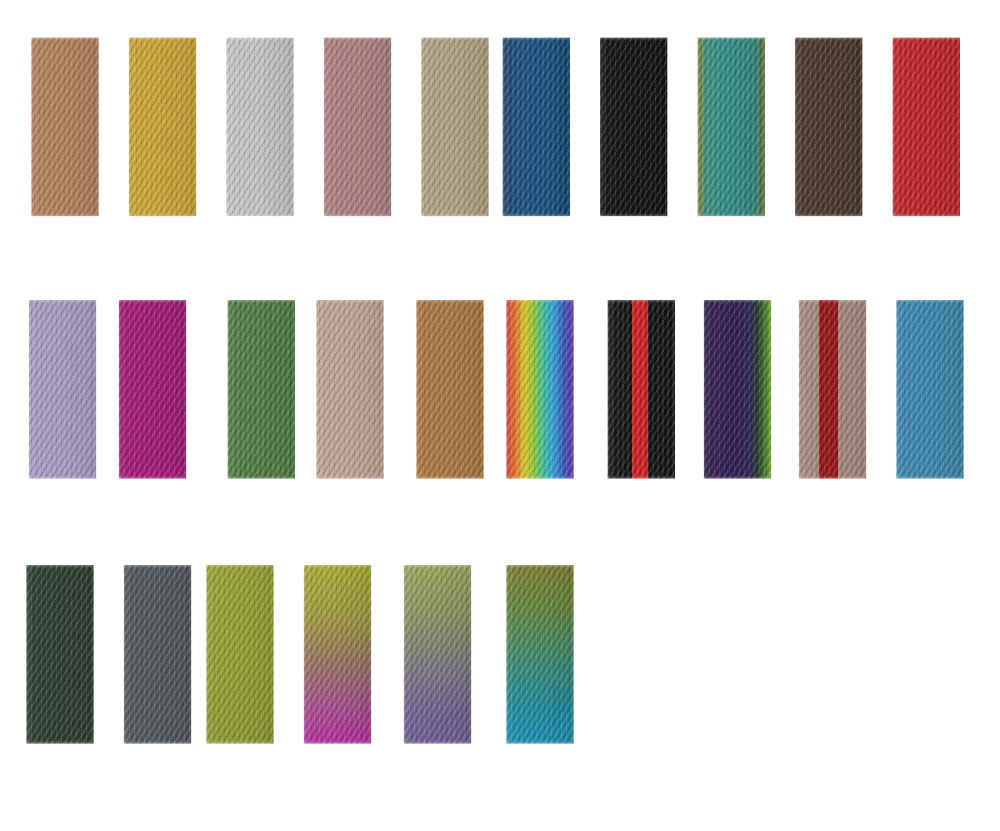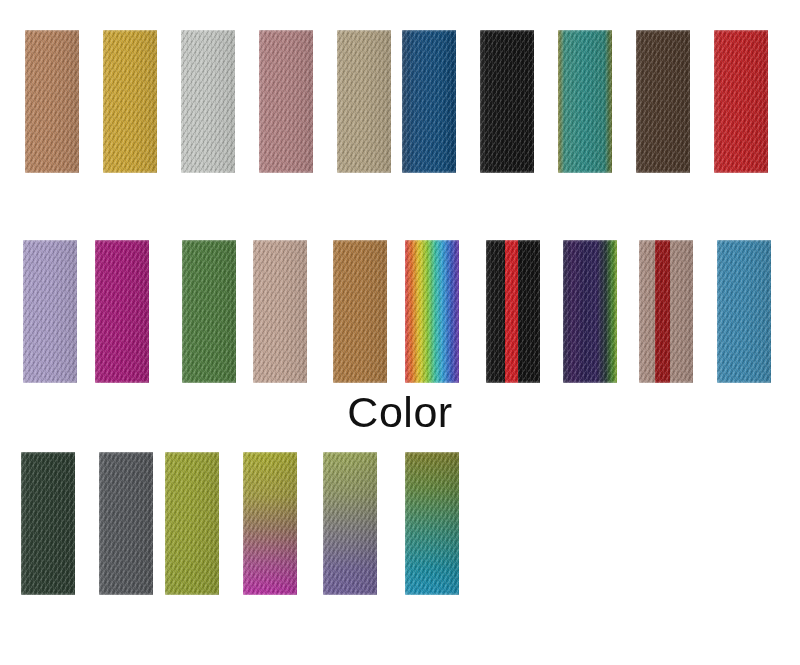--- a/index.html
+++ b/index.html
@@ -240,21 +240,20 @@
         <div class="edge"></div>
       </div>
       <div class="swatch" title="Steel Blue" style="left: 717px; width: 54px; height: 143px;">
         <div class="fill" style="background: rgb(61, 135, 173);"></div>
         <div class="shade"></div>
         <div class="weave"></div>
         <div class="edge"></div>
       </div>
     </div>
 
-  <div id="title-label" style="color: rgb(17, 17, 17);">Color</div>
 
   <div class="swatch-row" id="row-3" style="top: 452px;">
       <div class="swatch" title="Deep Pine" style="left: 21px; width: 54px; height: 143px;">
         <div class="fill" style="background: rgb(46, 63, 50);"></div>
         <div class="shade"></div>
         <div class="weave"></div>
         <div class="edge"></div>
       </div>
       <div class="swatch" title="Charcoal Grey" style="left: 99px; width: 54px; height: 143px;">
         <div class="fill" style="background: rgb(85, 88, 92);"></div>

